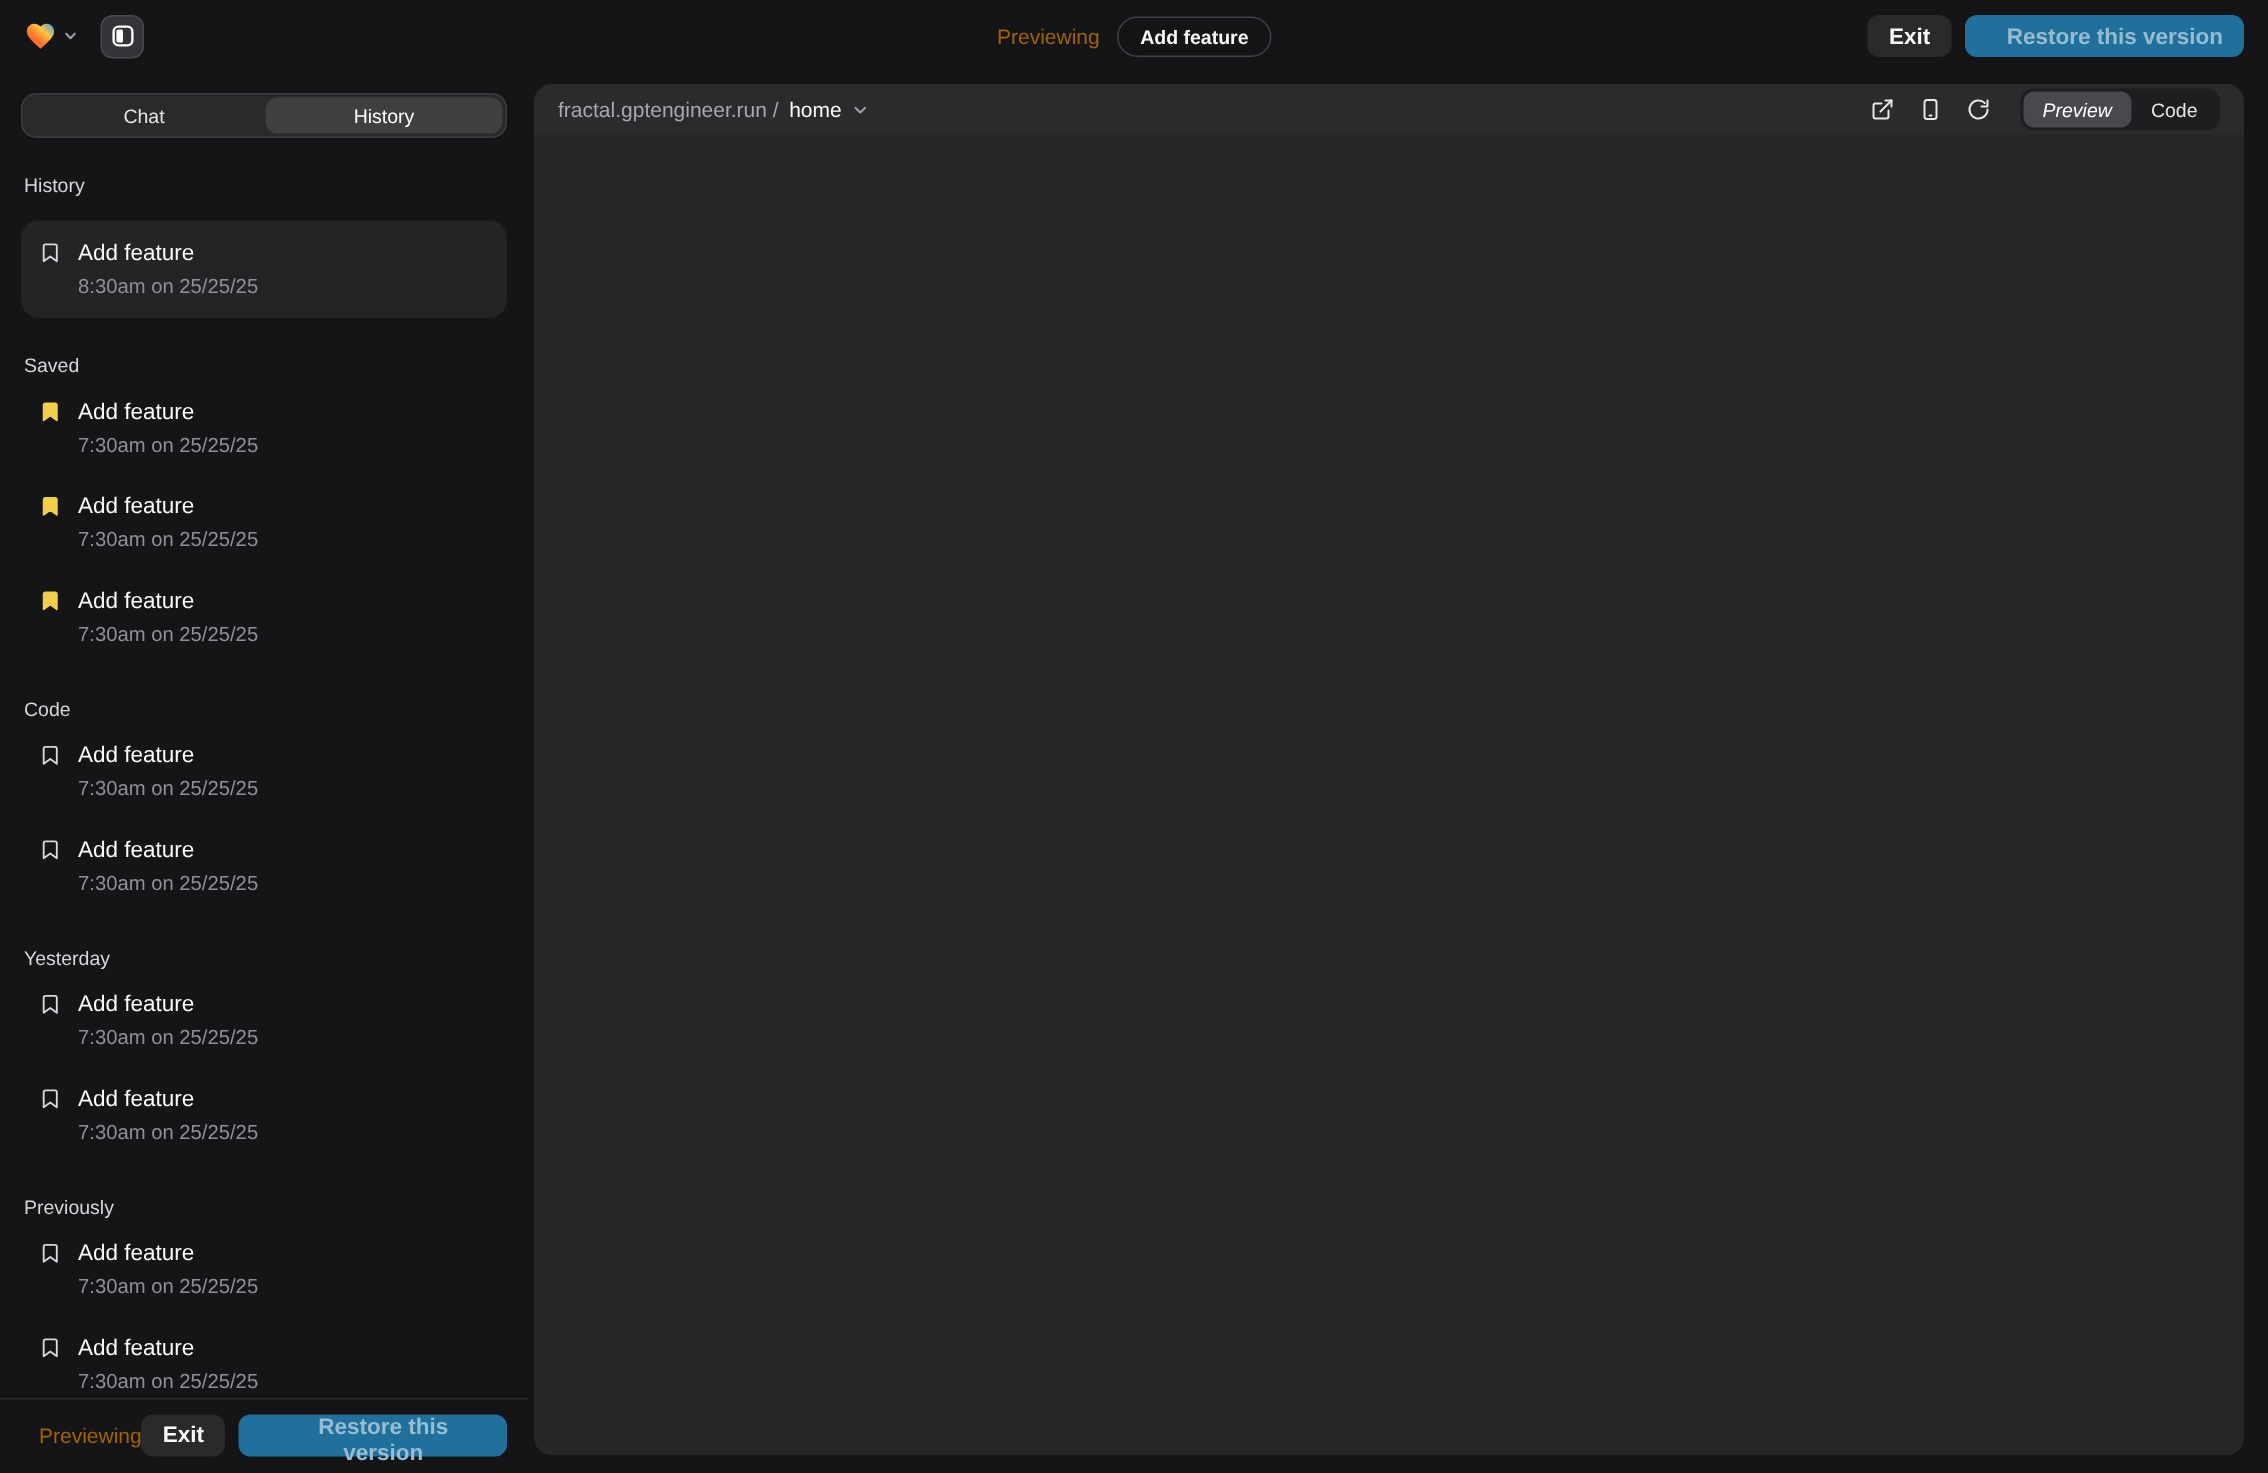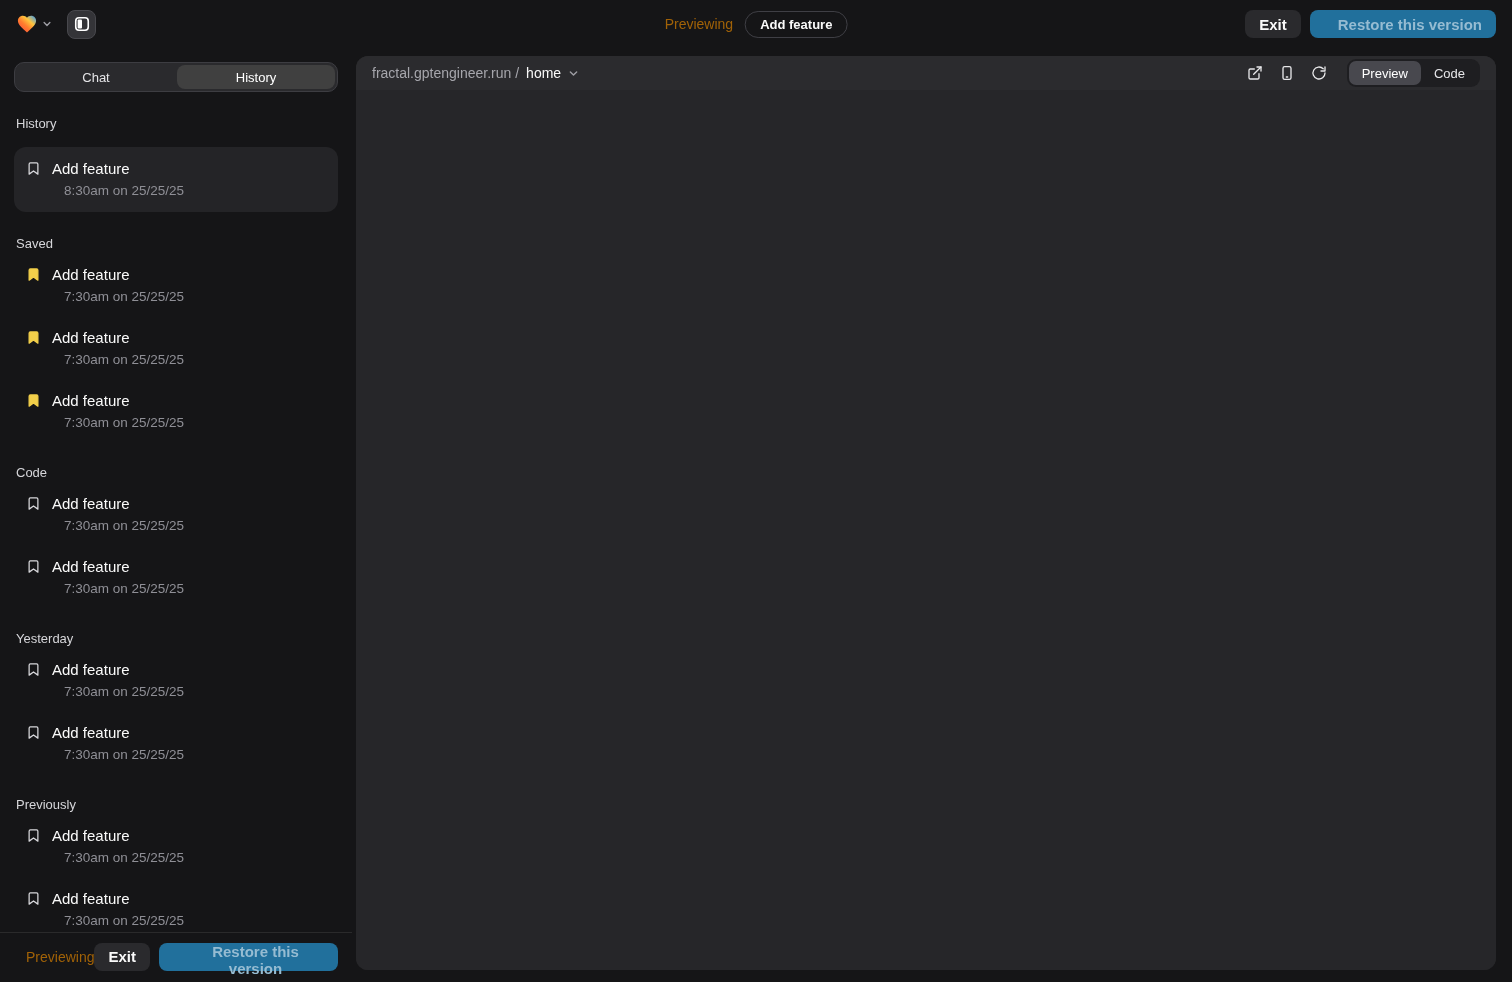--- a/index.html
+++ b/index.html
@@ -62,21 +62,21 @@
   .sec-title { margin:24px 2px 0 2px; font-size:13px; line-height:16px; color:#d6d6da; }
   .row {
     display:flex; align-items:flex-start; gap:10px;
     margin-top:4px; padding:10px 12px; border-radius:12px; cursor:pointer;
   }
   .row.highlight { margin-top:15px; padding:13px 12px; background:#242427; }
   .row .icon-wrap { width:16px; padding-top:1px; color:#d8d8dc; flex:0 0 16px; }
   .row .bm-filled { display:none; color:var(--saved-bookmark-yellow,#f2cf4a); }
   .row.saved .bm-filled { display:block; }
   .it-title { font-size:15px; line-height:18px; font-weight:500; color:#fafafa; }
-  .it-time { margin-top:5px; font-size:13.5px; line-height:16px; color:#8f8f96;margin-left:12px; }
+  .it-time { margin-top:5px; font-size:13.5px; line-height:16px; color:#8f8f96; }
 
   .s-footer {
     flex:0 0 50px; border-top:1px solid rgba(255,255,255,0.09);
     display:flex; align-items:center; padding:0 14px 2px 14px;
   }
   .s-footer .previewing-label { font-size:14px; margin-left:12px; }
   .s-footer .btn-dark { margin-left:auto; }
   .s-footer .btn-blue { margin-left:9px; }
 
   
@@ -97,21 +97,21 @@
     width:28px; height:28px; border:none; background:transparent; color:#e8e8ea;
     display:flex; align-items:center; justify-content:center; border-radius:7px; cursor:pointer;
   }
   .seg-toggle {
     margin-left:10px; background:#1e1e21; border-radius:9px; padding:2px; display:flex; height:28px;
   }
   .seg {
     border:none; background:transparent; color:#e6e6e9; font-size:13px; font-weight:500;
     padding:0 13px; border-radius:7px; cursor:pointer; font-family:inherit;
   }
-  .seg.active { background:#48484e; color:#ffffff; }
+  .seg.active { background:#48484e; color:#ffffff;font-style:italic; }
   .m-content { flex:1; background:var(--panel-bg,#262629); }
 </style>
 </head>
 <body>
 
 <div class="header">
   <div class="h-left">
     <button class="logo-btn">
       <span>
         <svg width="22" height="20" viewBox="0 0 24 22">

